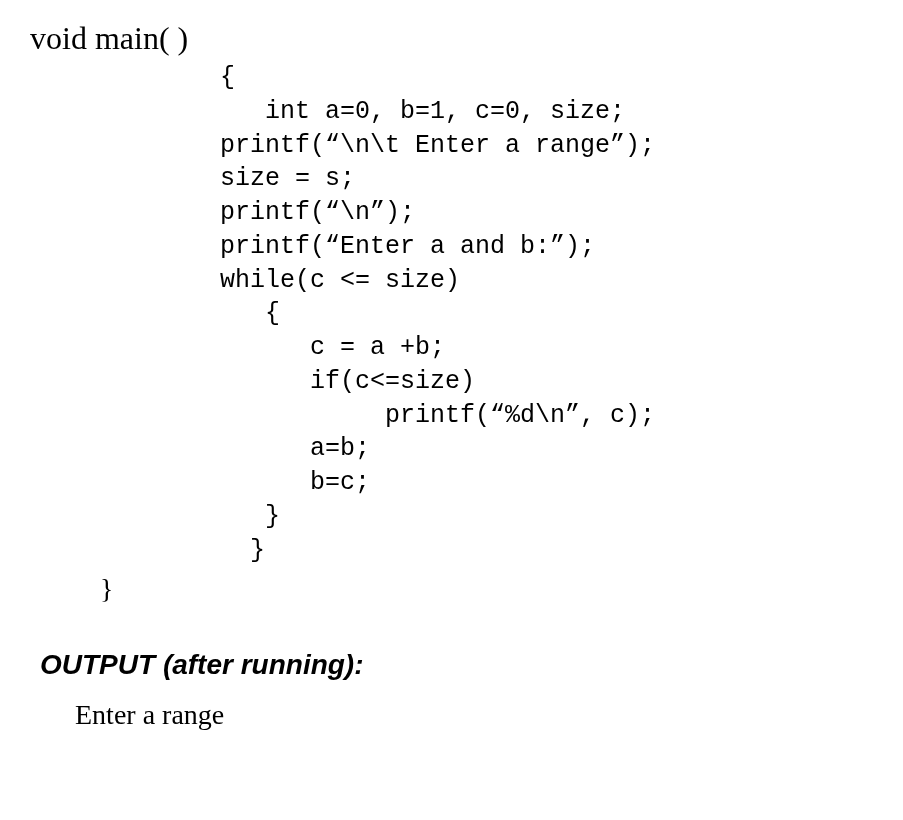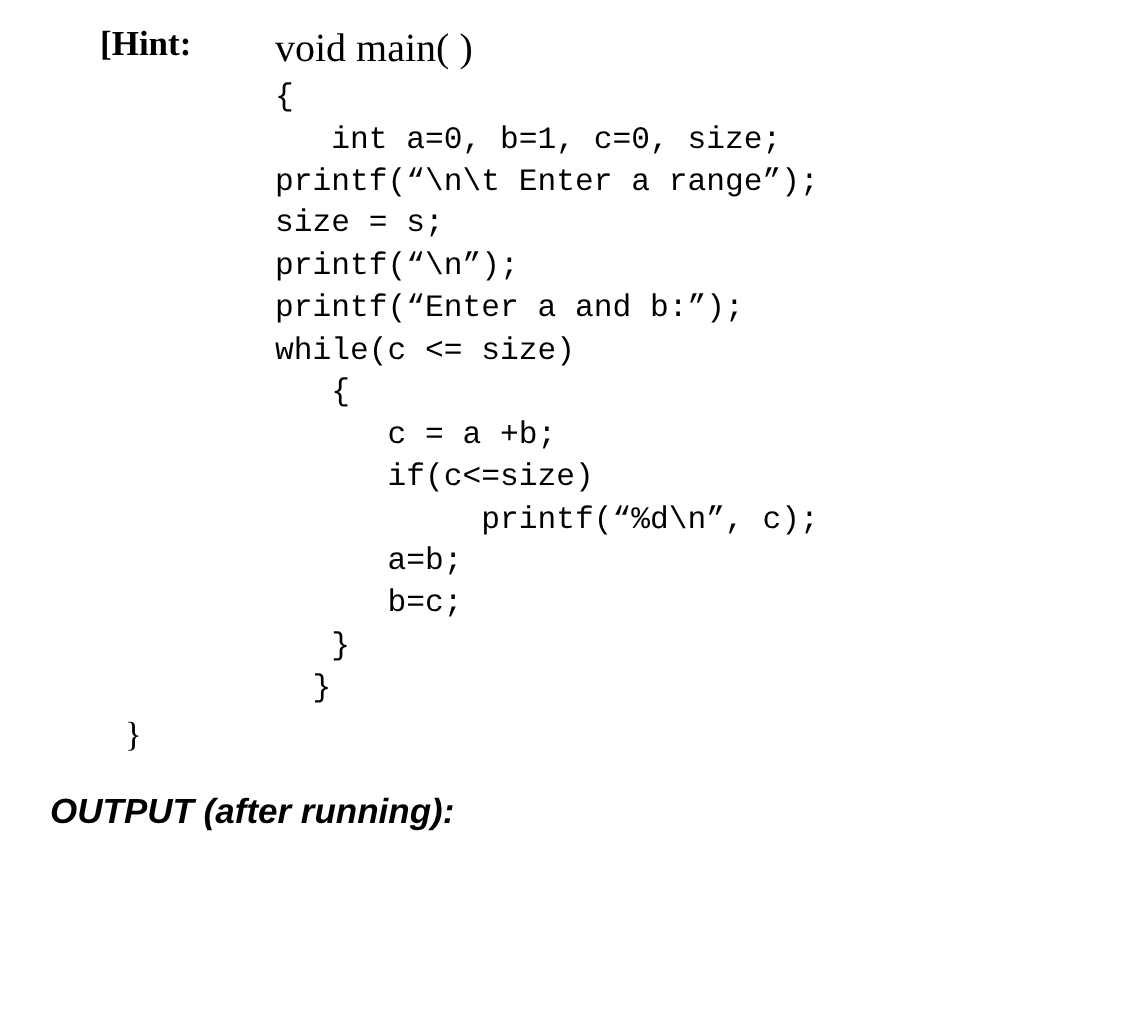--- a/index.html
+++ b/index.html
@@ -42,36 +42,35 @@
       font-family: "Times New Roman", Times, serif;
       font-size: 28px;
       margin-left: 70px;
       margin-top: 6px;
     }
     .output-heading {
       font-family: Arial, Helvetica, sans-serif;
       font-weight: bold;
       font-style: italic;
       font-size: 28px;
-      margin-top: 28px;
+      margin-top: 44px;
       margin-left: 10px;
     }
     .output-block {
       font-family: "Times New Roman", Times, serif;
       font-size: 28px;
       margin-left: 45px;
       margin-top: 14px;
       line-height: 1.45;
     }
   </style>
 </head>
 <body>
 
 <div class="hint-row">
-  <span class="hint-label">[Hint:</span>
   <span class="func-sig">void main( )</span>
 </div>
 
 <div class="code-block">{
    int a=0, b=1, c=0, size;
 printf(“\n\t Enter a range”);
 size = s;
 printf(“\n”);
 printf(“Enter a and b:”);
 while(c &lt;= size)
@@ -82,13 +81,14 @@
       a=b;
       b=c;
    }
   }</div>
 
 <div class="close-brace">}</div>
 
 <div class="output-heading">OUTPUT (after running):</div>
 
 <div class="output-block">
+  <div>Enter a range</div>
 </div>
 
 </body></html>

